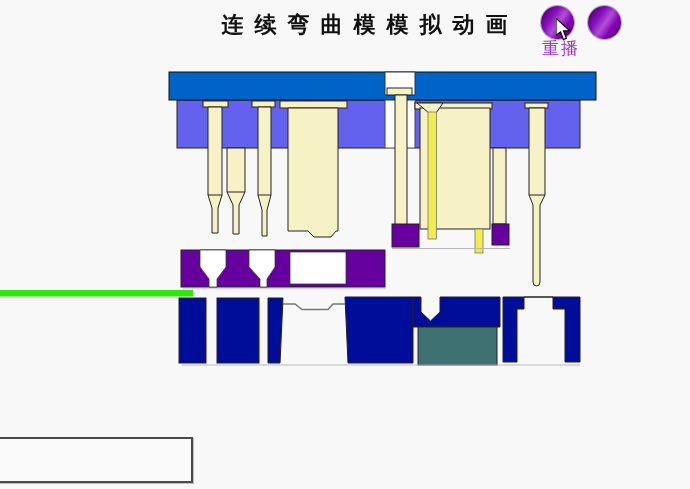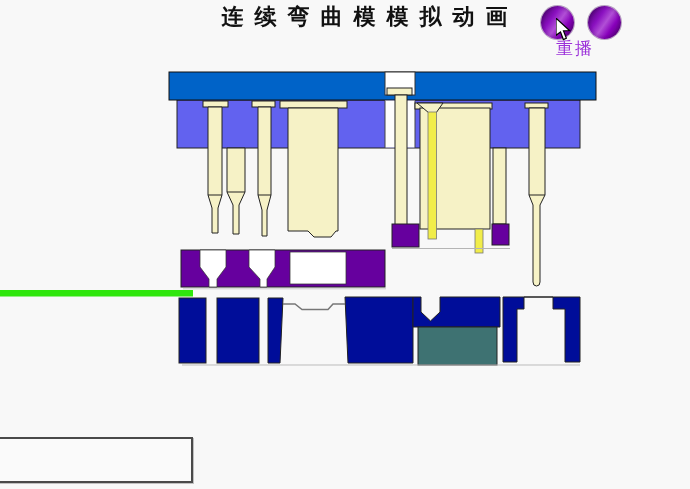--- a/index.html
+++ b/index.html
@@ -2,39 +2,40 @@
 <html style="--c-bg: #f8f8f8; --c-title: #111111; --c-replay: #9b30d9; --c-button: #8800bb; --c-button-hi: #b14fd6; --c-top-plate: #0063c8; --c-upper-holder: #6262ef; --c-punch: #f6f2c6; --c-pin-yellow: #f1ed4a; --c-retainer: #66009e; --c-stripper: #66009e; --c-strip: #2fe60d; --c-die: #000d99; --c-insert: #3e7272;"><head>
 <meta charset="utf-8">
 <style>
   html,body{margin:0;padding:0;}
   body{font-family:"Liberation Sans", sans-serif; background:#e9e9e9;}
   #stage{
     position:relative; width:690px; height:489px; overflow:hidden;
     background:var(--c-bg,#f8f8f8);
   }
   .page-title{
-    position:absolute; left:200px; top:2px; width:340px; height:28px;
+    position:absolute; left:200px; top:10px; width:340px; height:28px;
     text-align:center; font-size:22px; font-weight:bold;
     letter-spacing:11px; color:var(--c-title,#111);
     white-space:nowrap;
   }
   .round-btn{
     position:absolute; top:6px; width:33px; height:33px; border-radius:50%;
     border:0; cursor:pointer; padding:0;
     background:
       radial-gradient(circle at 50% 50%, rgba(255,255,255,0) 52%, rgba(20,0,40,.35) 96%),
       linear-gradient(125deg, #4c0070 8%, #8a10c0 34%, var(--c-button-hi,#b14fd6) 52%, var(--c-button,#8800bb) 70%, #43005f 100%);
     box-shadow:0 0 0 1px rgba(60,0,90,.35);
   }
   #btn-replay{left:541px;}
   #btn-secondary{left:588px;}
   .replay-label{
-    position:absolute; left:556px; top:37px; width:44px;
+    position:absolute; left:536px; top:37px; width:44px;
     font-size:17px; color:var(--c-replay,#9b30d9); letter-spacing:2px;
     white-space:nowrap;
+    text-align:right;
   }
   .status-box{
     position:absolute; left:-3px; top:437px; width:196px; height:46px;
     border:2px solid #4a4a4a; background:#fafafa;
     box-shadow:1px 1px 0 #c0c0c0;
     font-size:12px; color:#333; padding:2px 6px; box-sizing:border-box;
   }
   #diagram{position:absolute; left:0; top:0;}
   #cursor{position:absolute; left:556px; top:18px;}
 </style>

